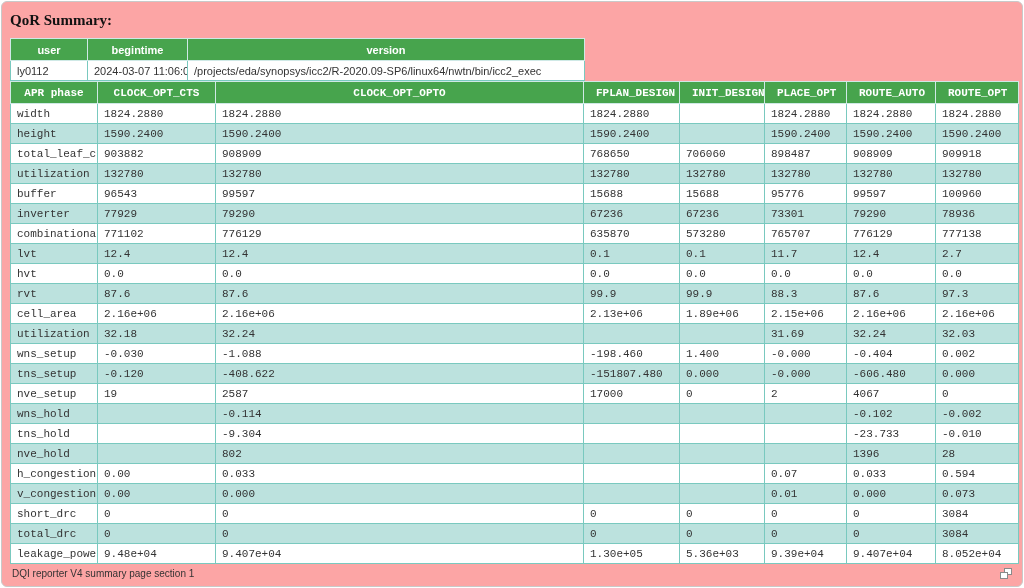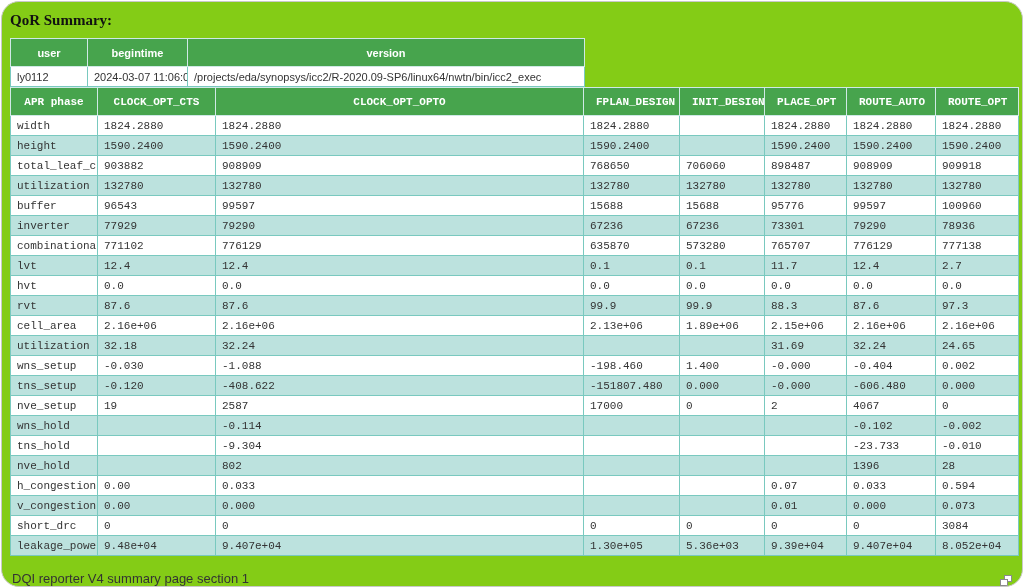--- a/index.html
+++ b/index.html
@@ -7,22 +7,22 @@
     margin: 0; padding: 0;
     width: 1024px; height: 588px;
     background: #fff;
     font-family: "Liberation Sans", sans-serif;
     overflow: hidden;
   }
   .page-frame {
     position: absolute;
     left: 1px; top: 1px; right: 1px; bottom: 1px;
     border: 1px solid #c9c9c9;
-    border-radius: 18px;
-    background: #84cc16;
+    border-radius: 6px;
+    background: #fca5a5;
     overflow: hidden;
   }
   .content { padding: 8px 8px 0 8px; }
   .page-title {
     font-family: "Liberation Serif", serif;
     font-weight: bold;
     font-size: 15px;
     color: #111;
     margin: 2px 0 9px 0;
   }
@@ -33,46 +33,46 @@
     color: #333;
   }
   th {
     background: #47a44d;
     color: #fff;
     font-weight: bold;
     font-size: 11px;
     text-align: center;
     border: 1px solid #cfe9e6;
     padding: 3px 12px;
-    height: 28px;
+    height: 22px;
     white-space: nowrap;
     overflow: hidden;
   }
   td {
     border: 1px solid #79c9bf;
     padding: 2px 6px;
     height: 20px;
     white-space: nowrap;
     overflow: hidden;
     background: #fff;
     text-align: left;
   }
   #qor-table tbody tr:nth-child(even) td { background: #bce2de; }
   #info-table { width: 574px; }
   #qor-table { width: 1008px; font-family: Liberation Mono, monospace; }
   .footer-bar {
     position: absolute;
     left: 0; right: 0; bottom: 0;
     height: 22px;
     padding: 4px 10px 0 10px;
-    font-size: 13px;
+    font-size: 10px;
     color: #333;
     display: flex;
     justify-content: space-between;
-    align-items: flex-end;
+    align-items: flex-start;
   }
   .popout-icon { width: 12px; height: 11px; position: relative; display: inline-block; }
   .popout-icon .sq1 {
     position: absolute; left: 0; bottom: 0;
     width: 8px; height: 7px;
     border: 1px solid #8a8a8a; background: #fff;
   }
   .popout-icon .sq2 {
     position: absolute; right: 0; top: 0;
     width: 8px; height: 7px;
@@ -243,21 +243,21 @@
             <td>2.16e+06</td>
           </tr>
           <tr>
             <td>utilization</td>
             <td>32.18</td>
             <td>32.24</td>
             <td></td>
             <td></td>
             <td>31.69</td>
             <td>32.24</td>
-            <td>24.65</td>
+            <td>32.03</td>
           </tr>
           <tr>
             <td>wns_setup</td>
             <td>-0.030</td>
             <td>-1.088</td>
             <td>-198.460</td>
             <td>1.400</td>
             <td>-0.000</td>
             <td>-0.404</td>
             <td>0.002</td>
@@ -336,20 +336,30 @@
             <td>short_drc</td>
             <td>0</td>
             <td>0</td>
             <td>0</td>
             <td>0</td>
             <td>0</td>
             <td>0</td>
             <td>3084</td>
           </tr>
           <tr>
+            <td>total_drc</td>
+            <td>0</td>
+            <td>0</td>
+            <td>0</td>
+            <td>0</td>
+            <td>0</td>
+            <td>0</td>
+            <td>3084</td>
+          </tr>
+          <tr>
             <td>leakage_power</td>
             <td>9.48e+04</td>
             <td>9.407e+04</td>
             <td>1.30e+05</td>
             <td>5.36e+03</td>
             <td>9.39e+04</td>
             <td>9.407e+04</td>
             <td>8.052e+04</td>
           </tr>
         </tbody>

